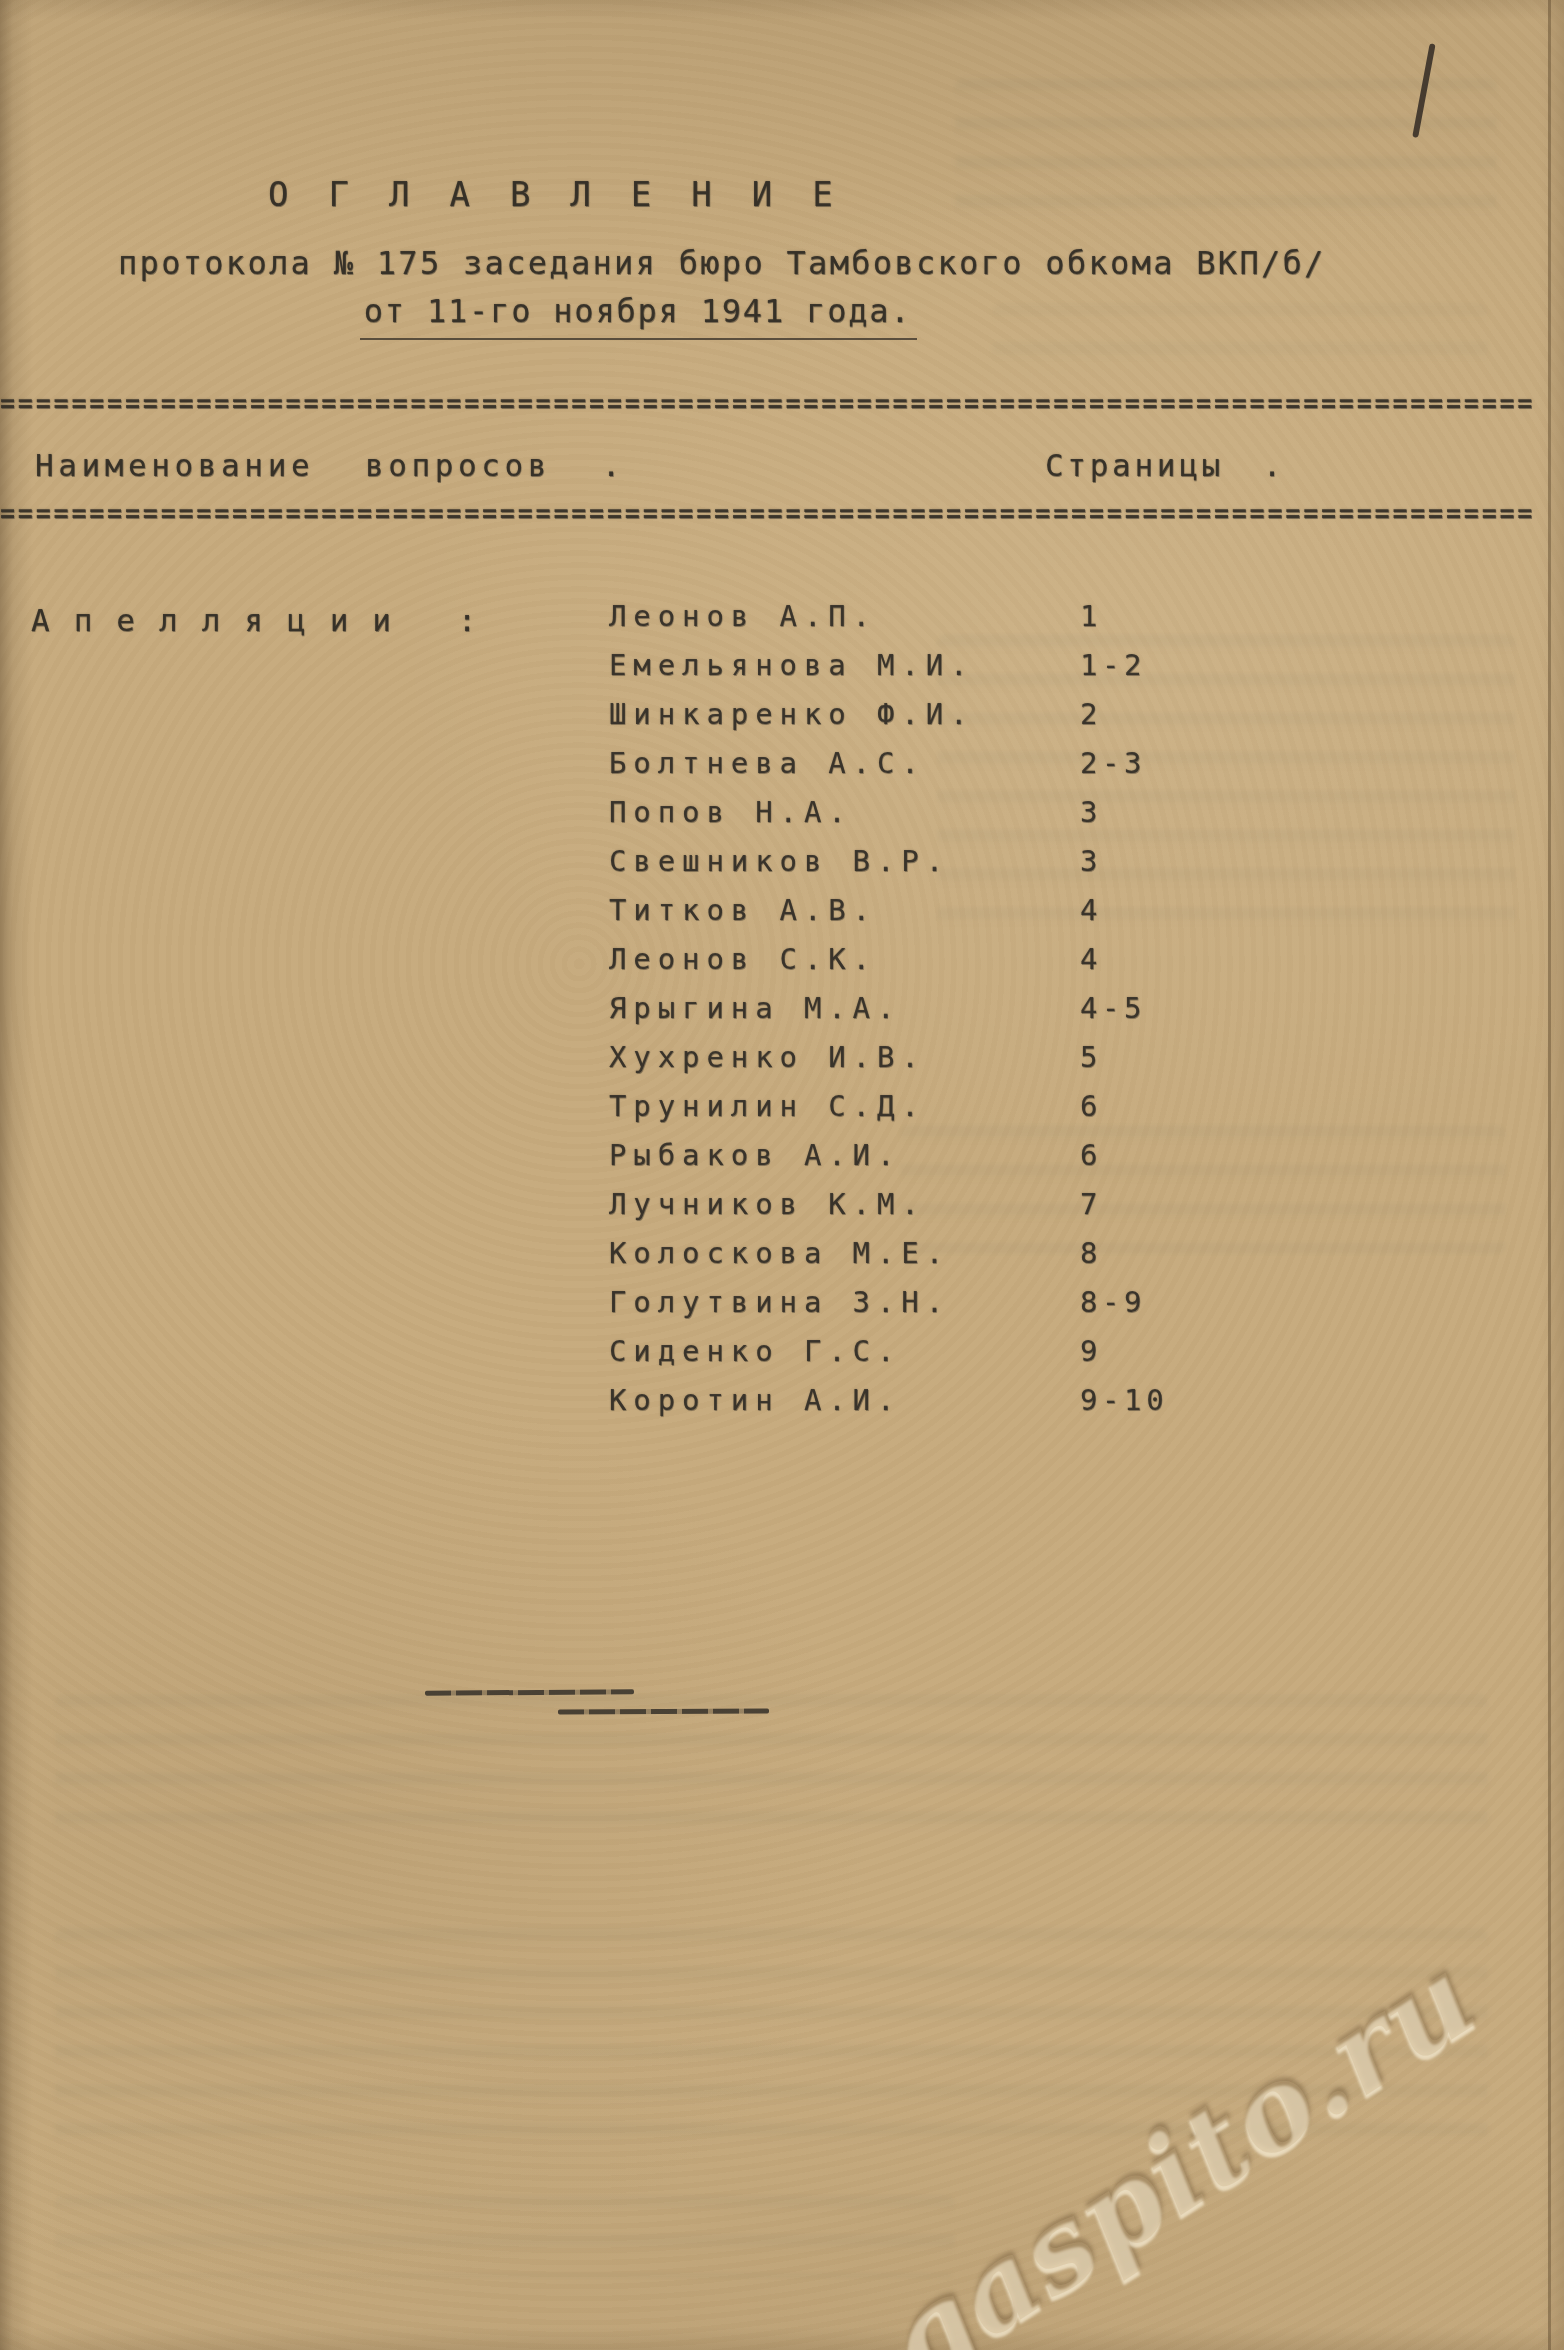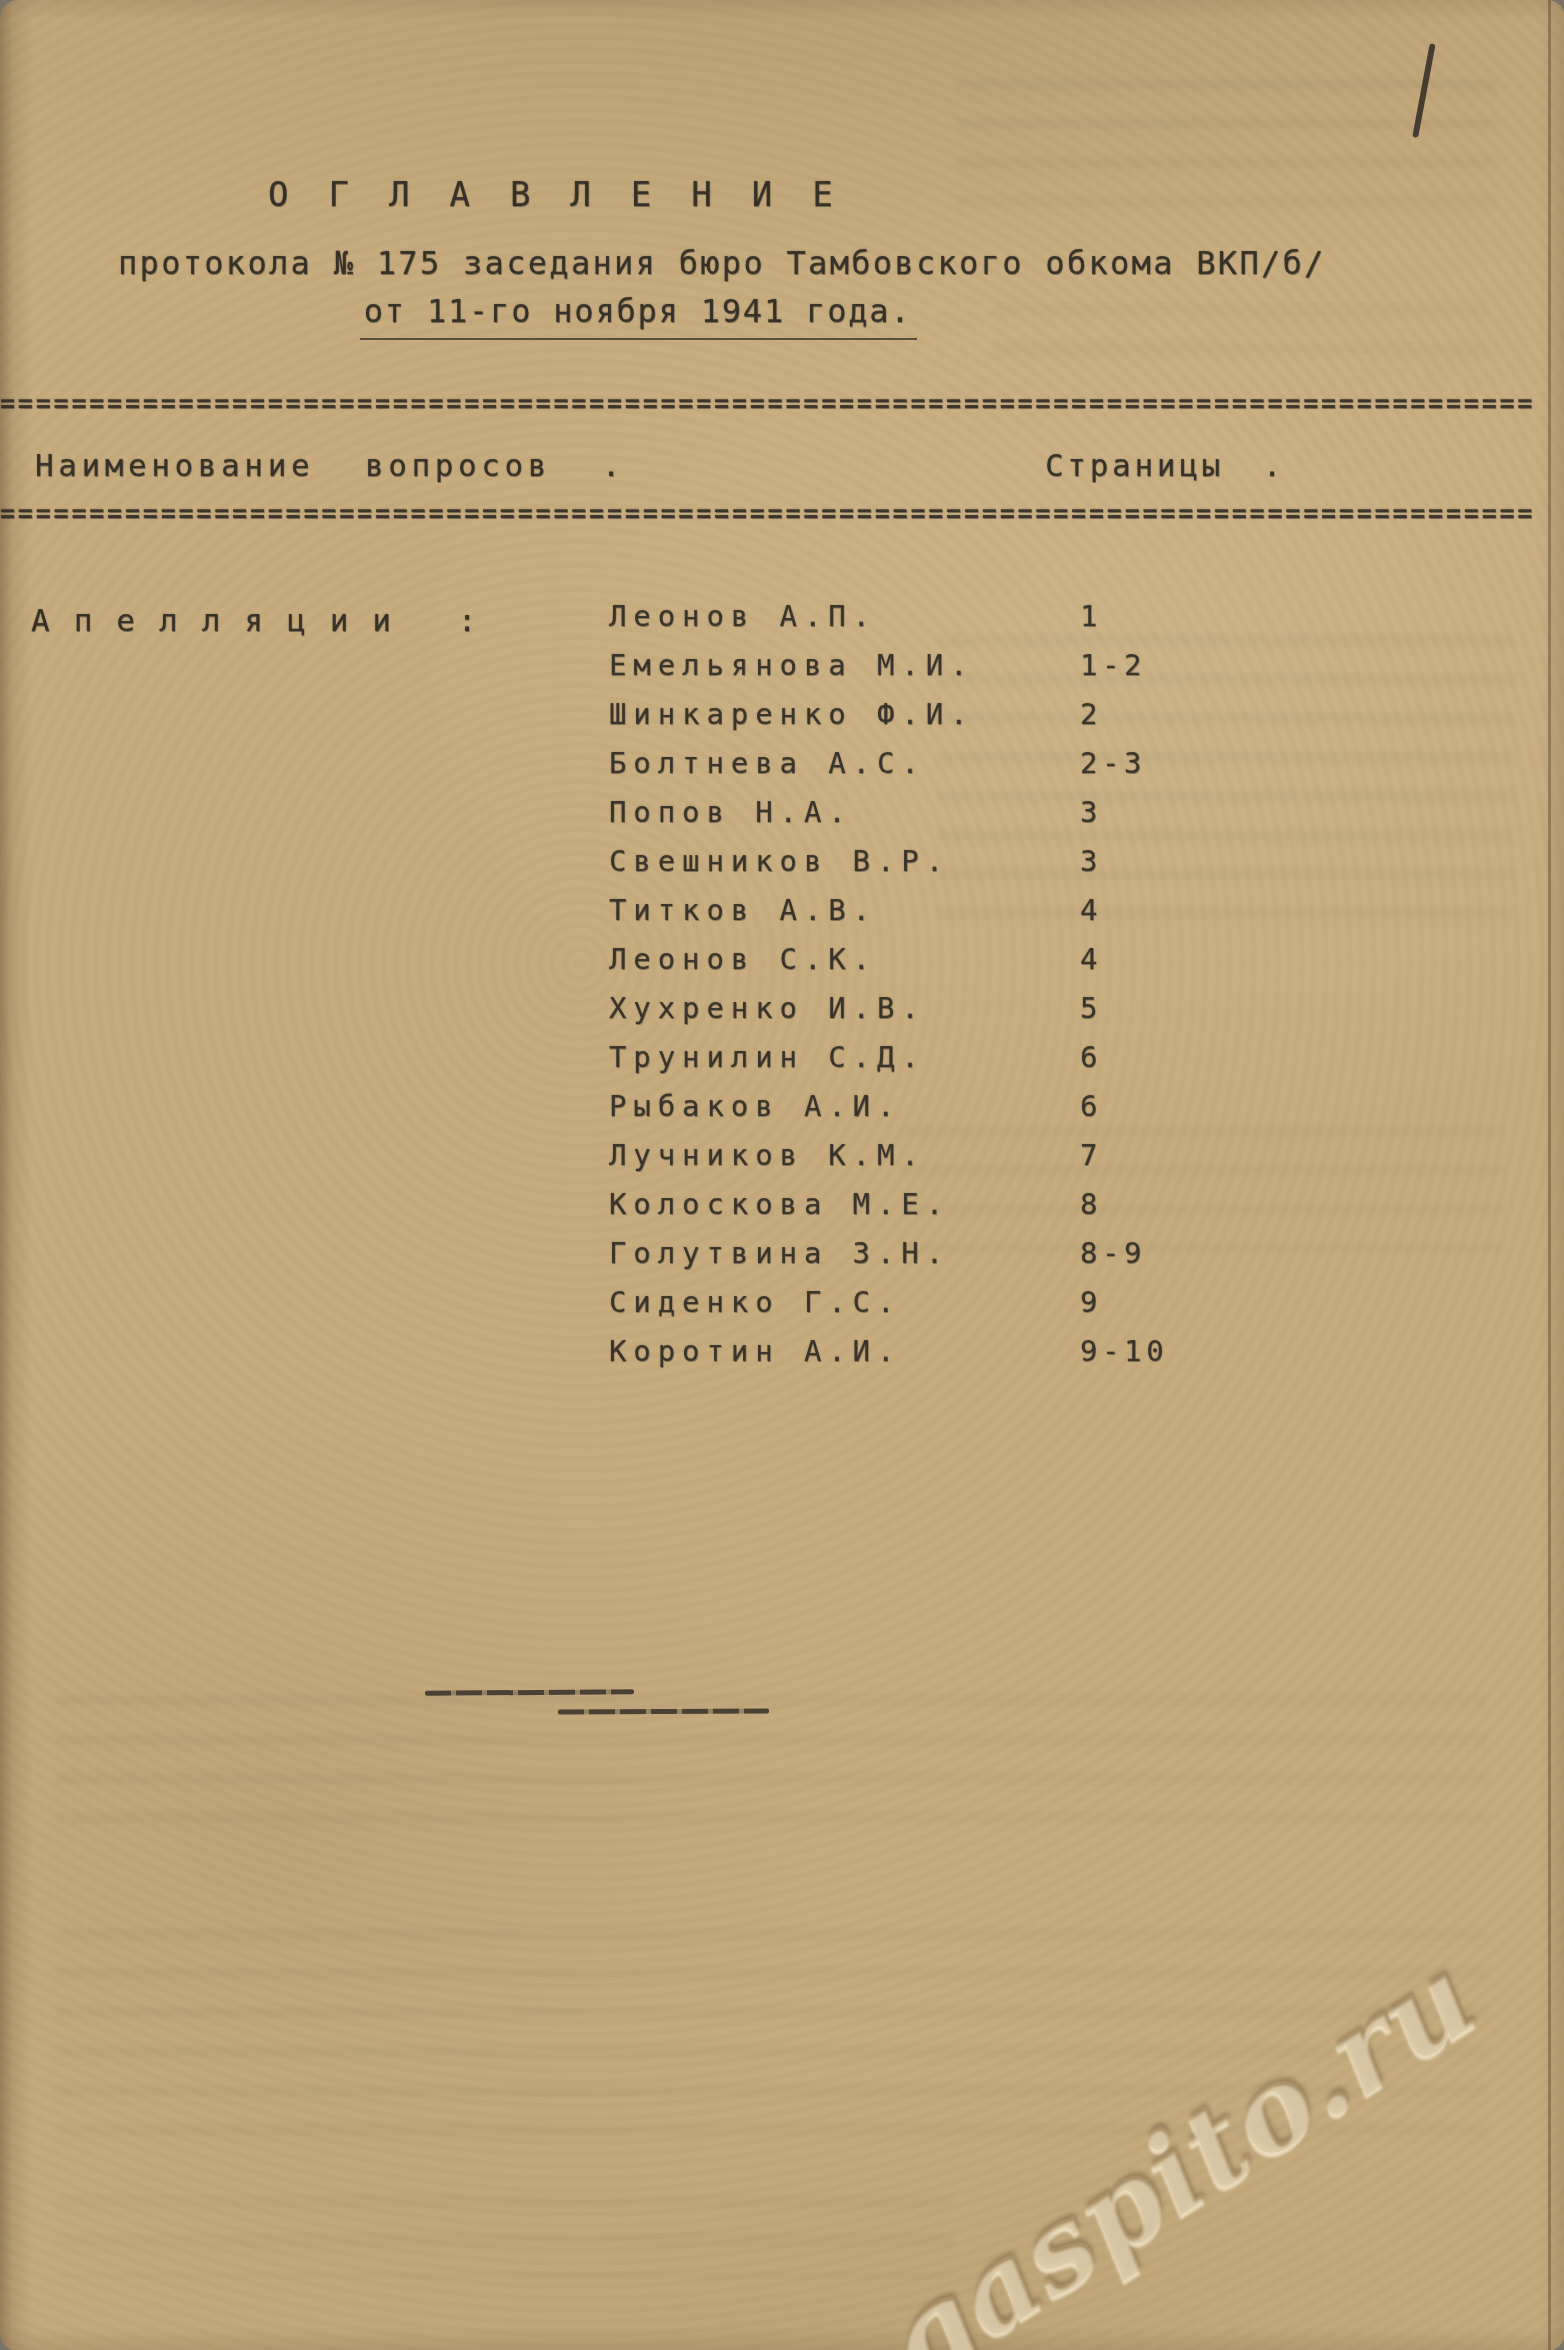--- a/index.html
+++ b/index.html
@@ -12,21 +12,20 @@
       radial-gradient(ellipse 918px 735px at 18% 78%, rgba(118,93,58,0.10), transparent 65%),
       radial-gradient(ellipse 2204px 386px at 50% 0%, rgba(108,86,54,0.13), transparent 72%),
       radial-gradient(ellipse 1469px 459px at 50% 100%, rgba(112,90,56,0.10), transparent 70%),
       linear-gradient(90deg, rgba(90,70,44,0.42) 0px, rgba(90,70,44,0.14) 13px, rgba(90,70,44,0) 33px),
       linear-gradient(270deg, rgba(90,70,44,0.20) 0px, rgba(90,70,44,0.06) 11px, rgba(90,70,44,0) 27.5px),
       linear-gradient(0deg, rgba(90,70,44,0.16) 0px, rgba(90,70,44,0) 24px),
       linear-gradient(180deg, rgba(90,70,44,0.12) 0px, rgba(90,70,44,0) 20px),
       repeating-radial-gradient(circle at 37% 41%, rgba(60,45,25,0.015) 0 5.5px, rgba(255,250,235,0.02) 5.5px 12px);
     font-family:"DejaVu Sans Mono","Liberation Mono",monospace;
     color:#332e27;
-    border-radius:18px;
   }
   .typed {
     position:absolute; white-space:nowrap;
     color:rgba(49,44,37,0.90);
     text-shadow:0 0 1.8px rgba(49,44,37,0.38), 0.6px 0.6px 0.5px rgba(49,44,37,0.45);
   }
   .title   { left:268px; top:174px; font-size:34px; letter-spacing:40px; }
   .line2   { left:118px; top:244px; font-size:32px; letter-spacing:2.3px; }
   .line3   { left:360px; top:292px; font-size:32px; letter-spacing:1.8px;
              padding:0 5.5px 8.3px 3.7px;
@@ -136,20 +135,24 @@
     <div class="entry-row">
       <span class="entry-name">Титков А.В.</span>
       <span class="entry-pages">4</span>
     </div>
 
     <div class="entry-row">
       <span class="entry-name">Леонов С.К.</span>
       <span class="entry-pages">4</span>
     </div>
 
+    <div class="entry-row">
+      <span class="entry-name">Ярыгина М.А.</span>
+      <span class="entry-pages">4-5</span>
+    </div>
 
     <div class="entry-row">
       <span class="entry-name">Хухренко И.В.</span>
       <span class="entry-pages">5</span>
     </div>
 
 
     <div class="entry-row">
       <span class="entry-name">Трунилин С.Д.</span>
       <span class="entry-pages">6</span>

